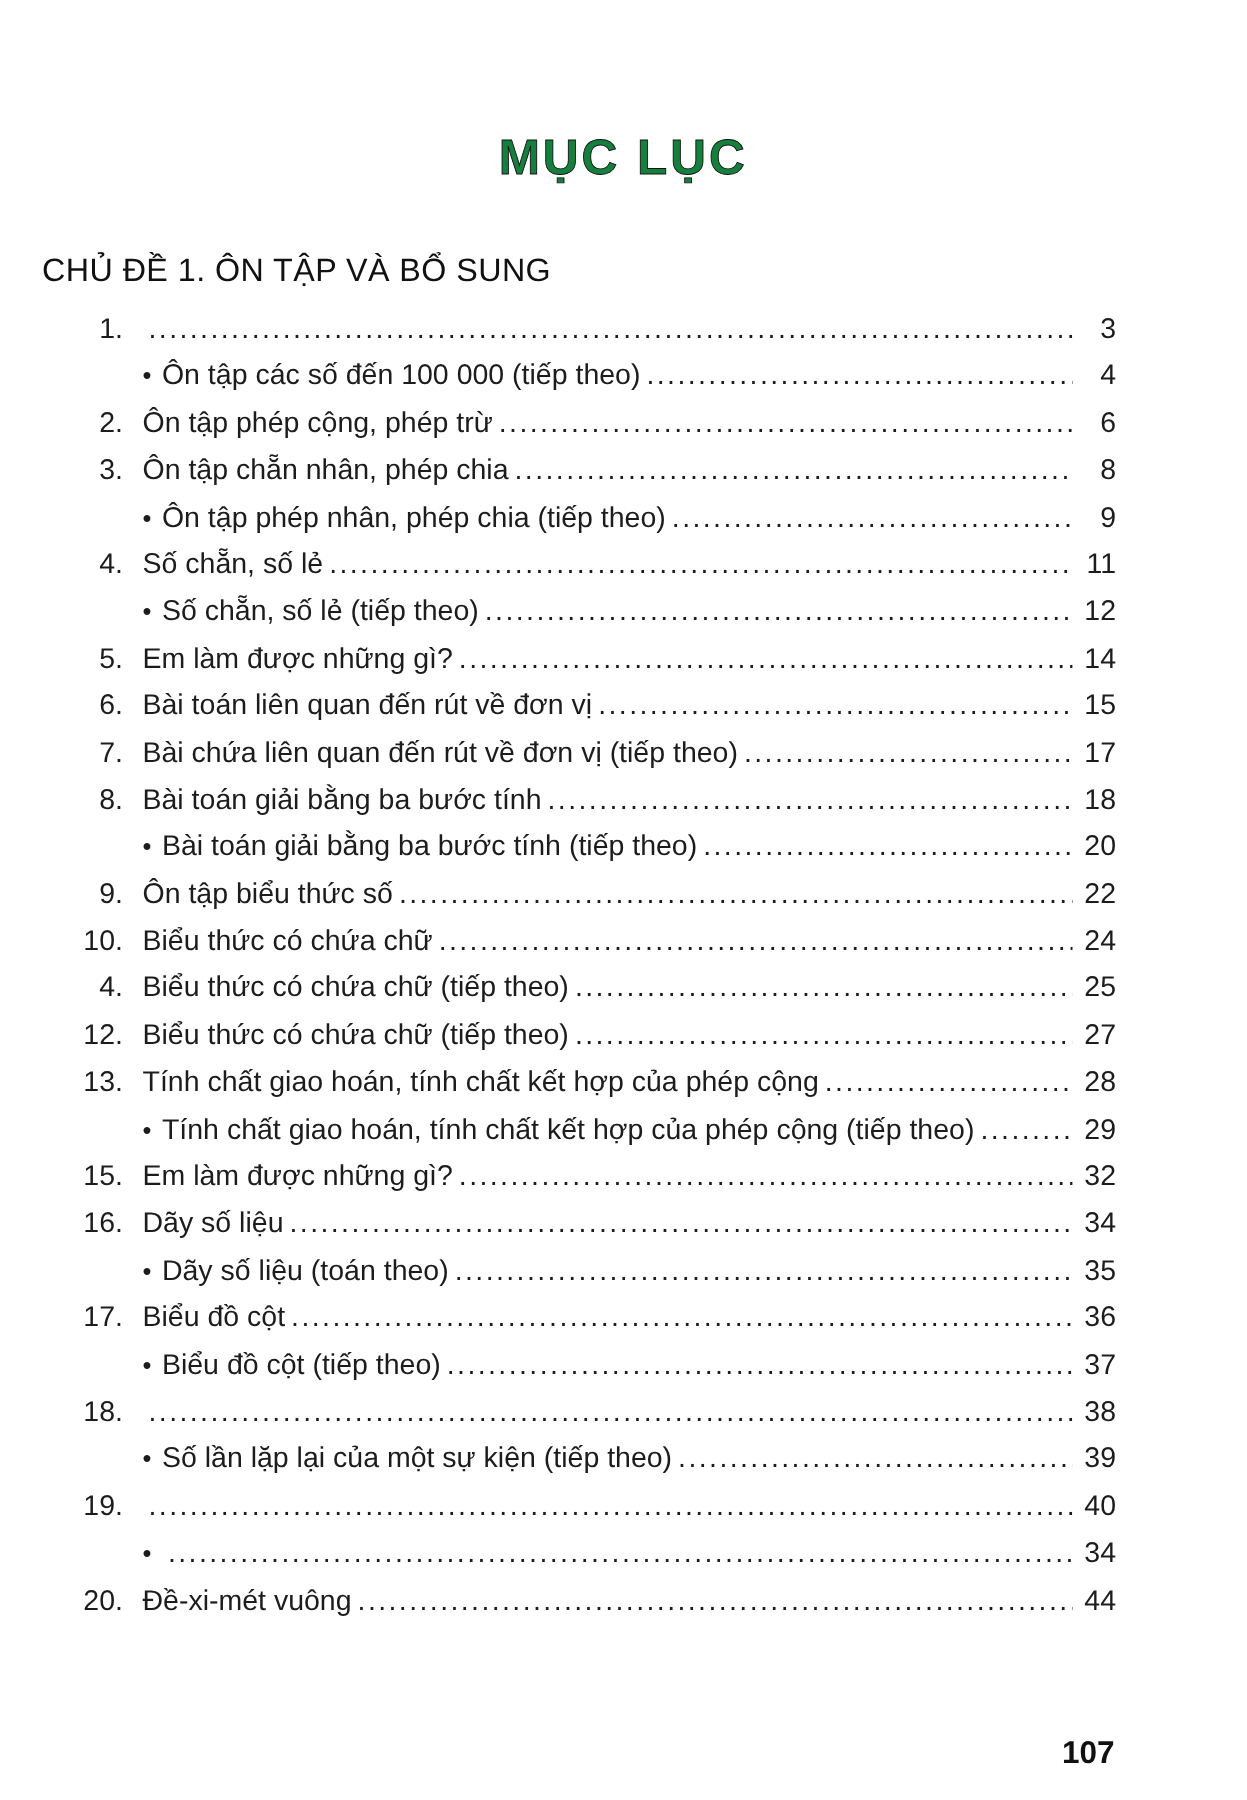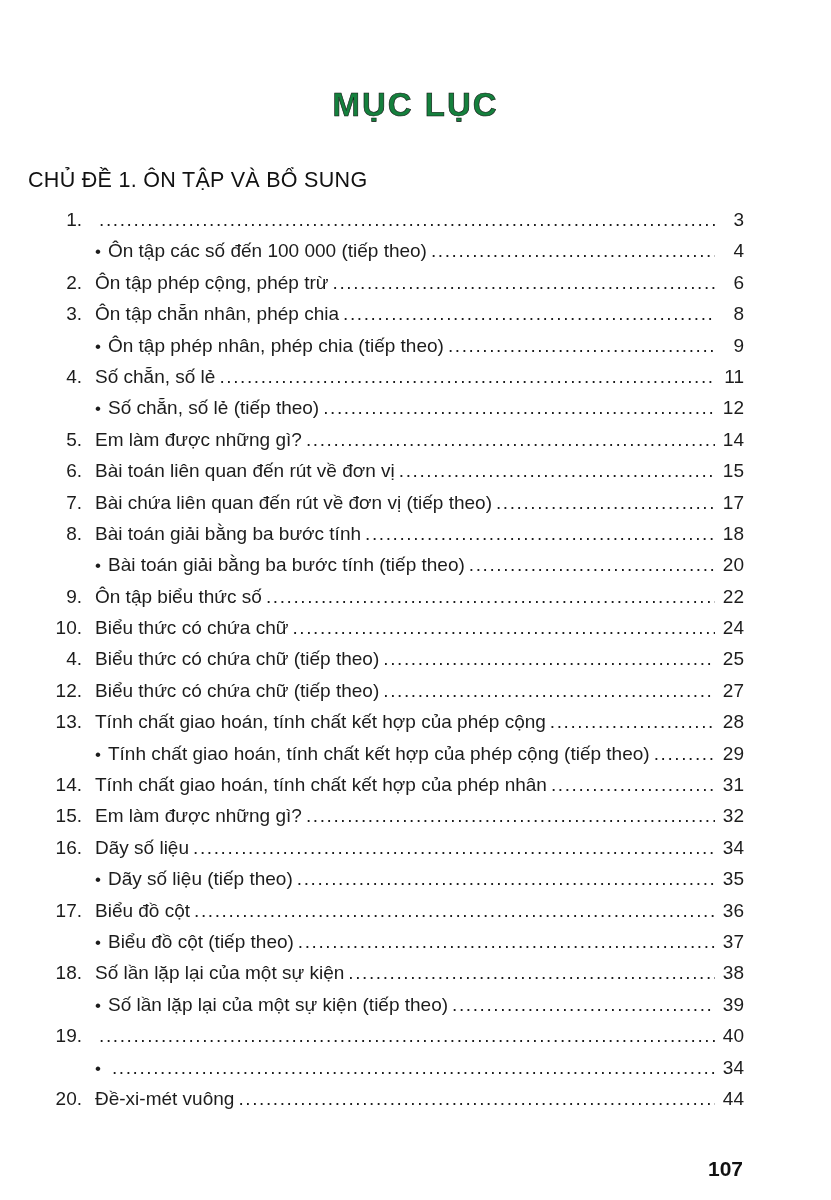--- a/index.html
+++ b/index.html
@@ -224,65 +224,57 @@
     <span class="pg">28</span>
   </div>
         <div class="toc-row sub">
     <span class="num"></span>
     <span class="bullet">•</span>
     <span class="label">Tính chất giao hoán, tính chất kết hợp của phép cộng (tiếp theo)</span>
     <span class="dots"></span>
     <span class="pg">29</span>
   </div>
         <div class="toc-row">
-    <span class="num">14.</span>
-
-    <span class="label">Tính chất giao hoán, tính chất kết hợp của phép nhân</span>
-    <span class="dots"></span>
-    <span class="pg">31</span>
-  </div>
-        <div class="toc-row">
     <span class="num">15.</span>
 
     <span class="label">Em làm được những gì?</span>
     <span class="dots"></span>
     <span class="pg">32</span>
   </div>
         <div class="toc-row">
     <span class="num">16.</span>
 
     <span class="label">Dãy số liệu</span>
     <span class="dots"></span>
     <span class="pg">34</span>
   </div>
         <div class="toc-row sub">
     <span class="num"></span>
     <span class="bullet">•</span>
-    <span class="label">Dãy số liệu (tiếp theo)</span>
+    <span class="label">Dãy số liệu (toán theo)</span>
     <span class="dots"></span>
     <span class="pg">35</span>
   </div>
         <div class="toc-row">
     <span class="num">17.</span>
 
     <span class="label">Biểu đồ cột</span>
     <span class="dots"></span>
     <span class="pg">36</span>
   </div>
         <div class="toc-row sub">
     <span class="num"></span>
     <span class="bullet">•</span>
     <span class="label">Biểu đồ cột (tiếp theo)</span>
     <span class="dots"></span>
     <span class="pg">37</span>
   </div>
         <div class="toc-row">
     <span class="num">18.</span>
 
-    <span class="label">Số lần lặp lại của một sự kiện</span>
     <span class="dots"></span>
     <span class="pg">38</span>
   </div>
         <div class="toc-row sub">
     <span class="num"></span>
     <span class="bullet">•</span>
     <span class="label">Số lần lặp lại của một sự kiện (tiếp theo)</span>
     <span class="dots"></span>
     <span class="pg">39</span>
   </div>

